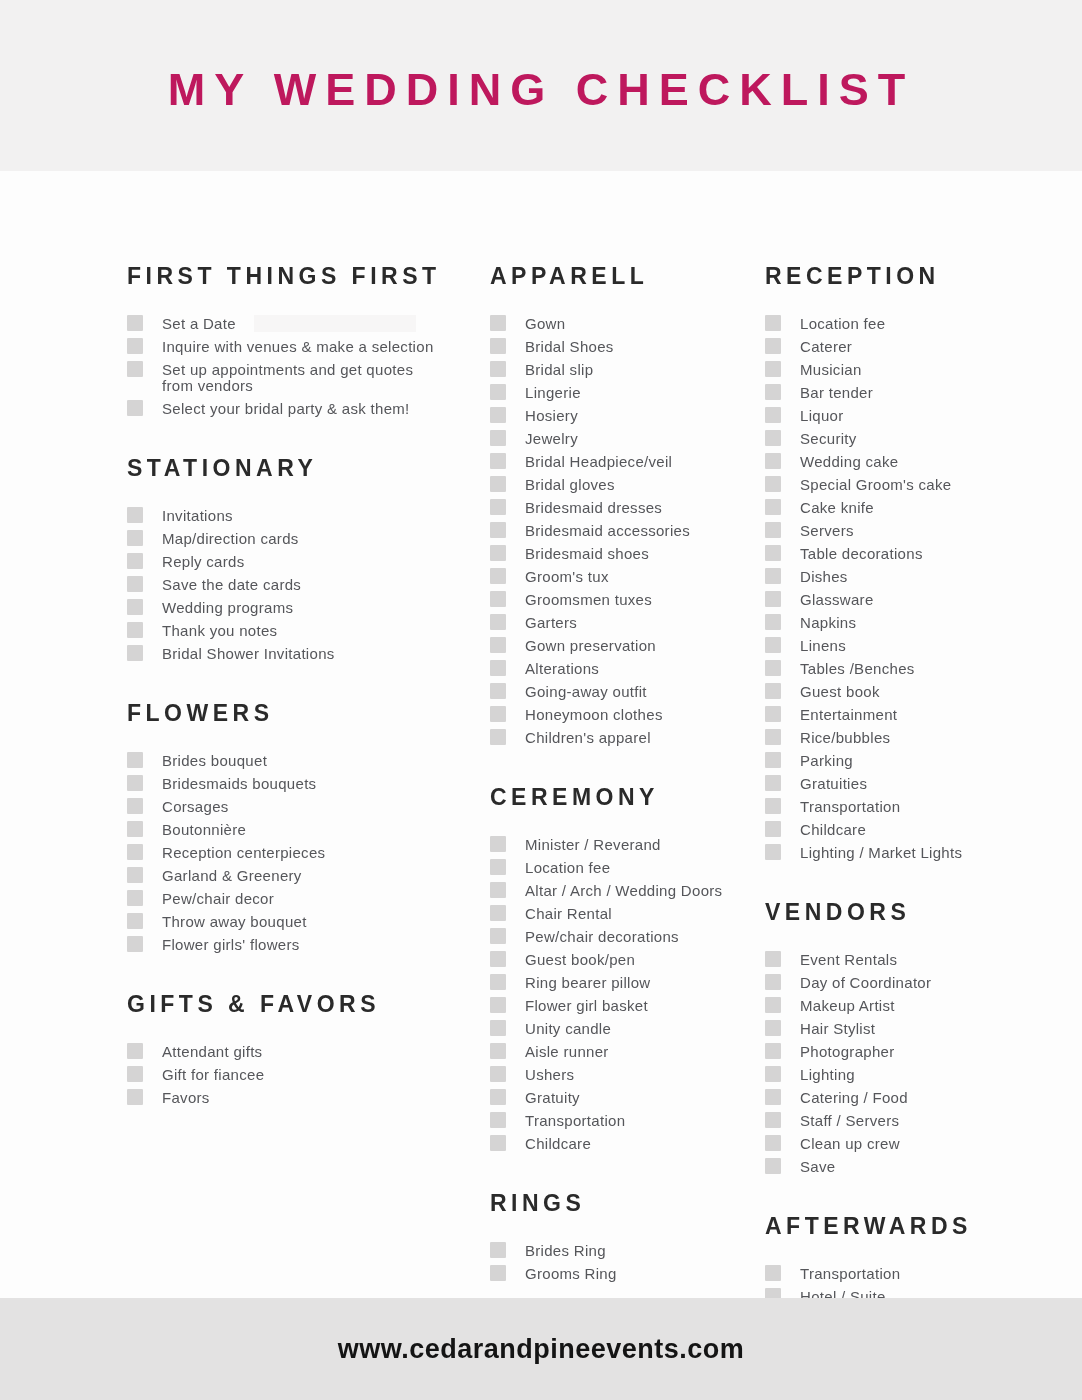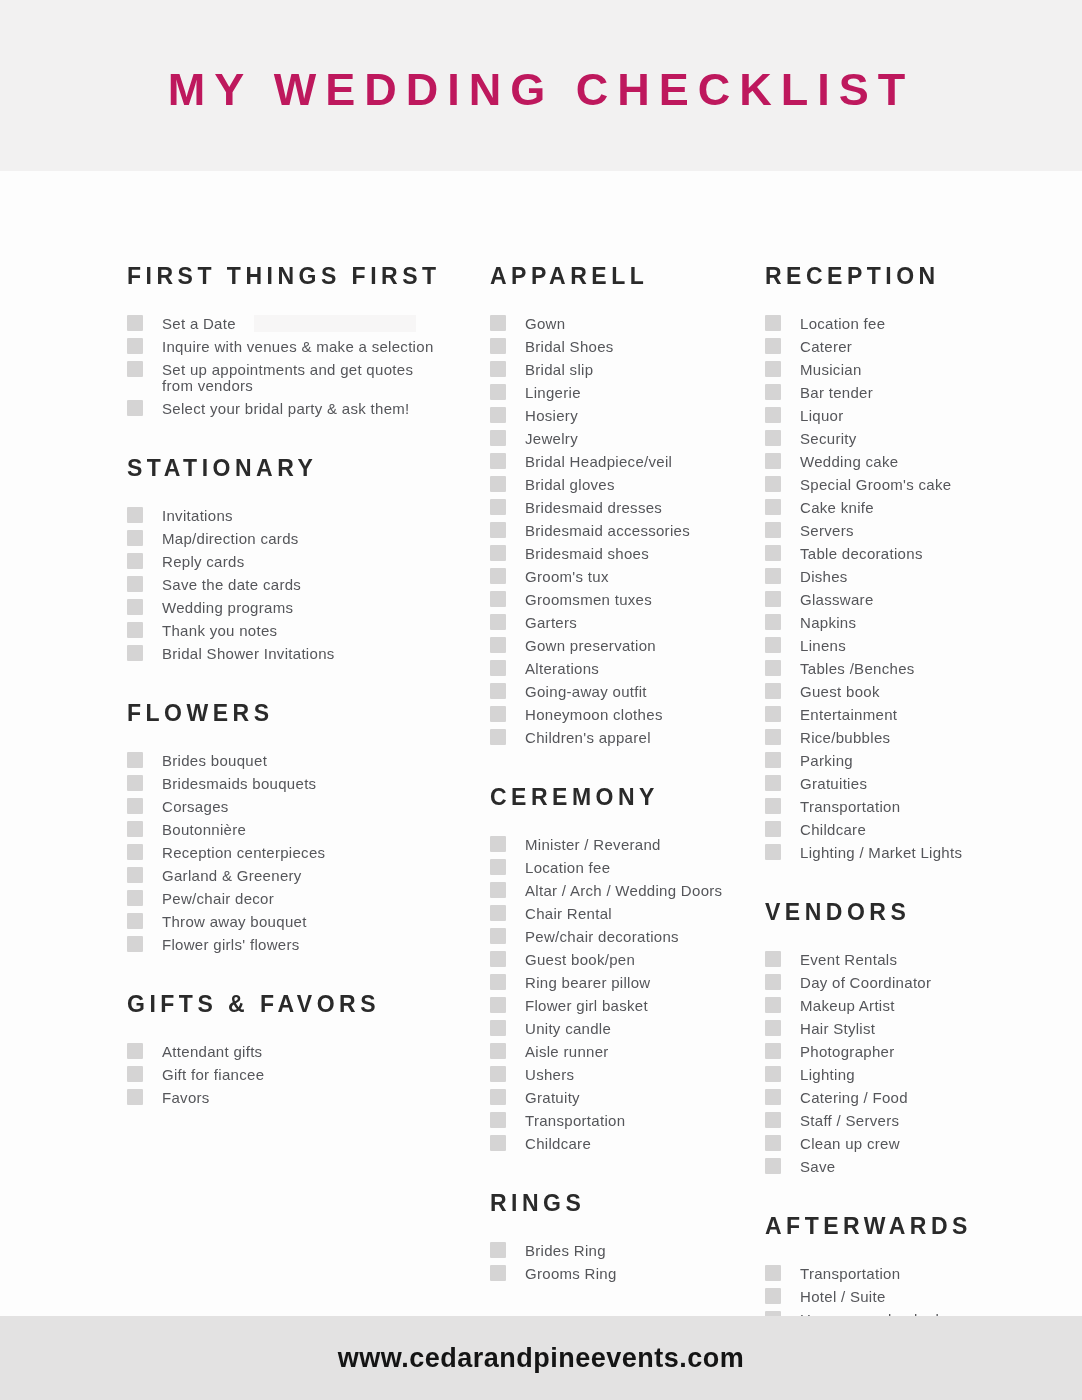--- a/index.html
+++ b/index.html
@@ -80,21 +80,21 @@
     width: 162px;
     height: 17px;
     margin-left: 18px;
     background: #f7f6f6;
   }
   .page-footer {
     position: absolute;
     left: 0;
     bottom: 0;
     width: 100%;
-    height: 84px;
+    height: 102px;
     background: #e3e2e2;
     display: flex;
     align-items: center;
     justify-content: center;
   }
   .footer-url {
     font-size: 27px;
     font-weight: 700;
     letter-spacing: 0.5px;
     color: #141414;

